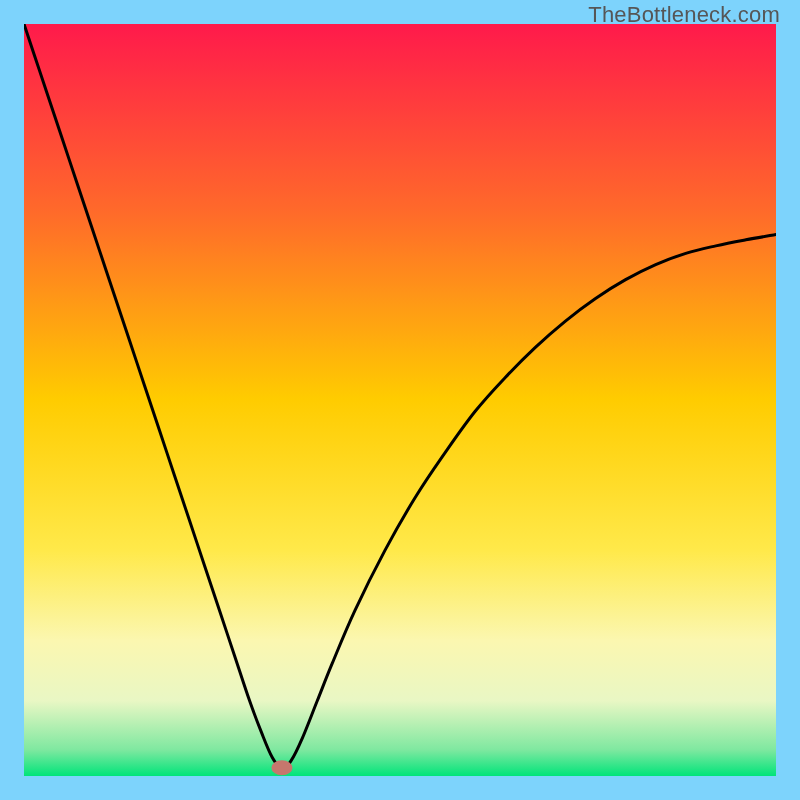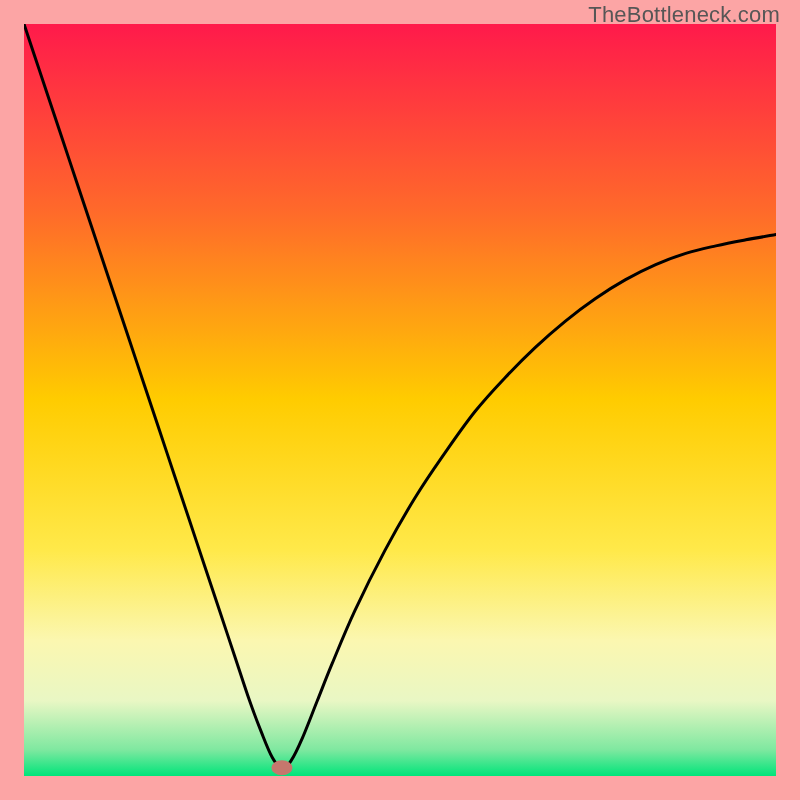--- a/index.html
+++ b/index.html
@@ -9,21 +9,21 @@
     height: 800px;
     background: #000;
     overflow: hidden;
   }
   .frame {
     position: absolute;
     left: 0;
     top: 0;
     width: 800px;
     height: 800px;
-    background: #fca5a5;
+    background: #7dd3fc;
   }
   .plot {
     position: absolute;
     box-sizing: border-box;
   }
   .watermark {
     position: absolute;
     top: 2px;
     right: 20px;
     font-family: Arial, Helvetica, sans-serif;

